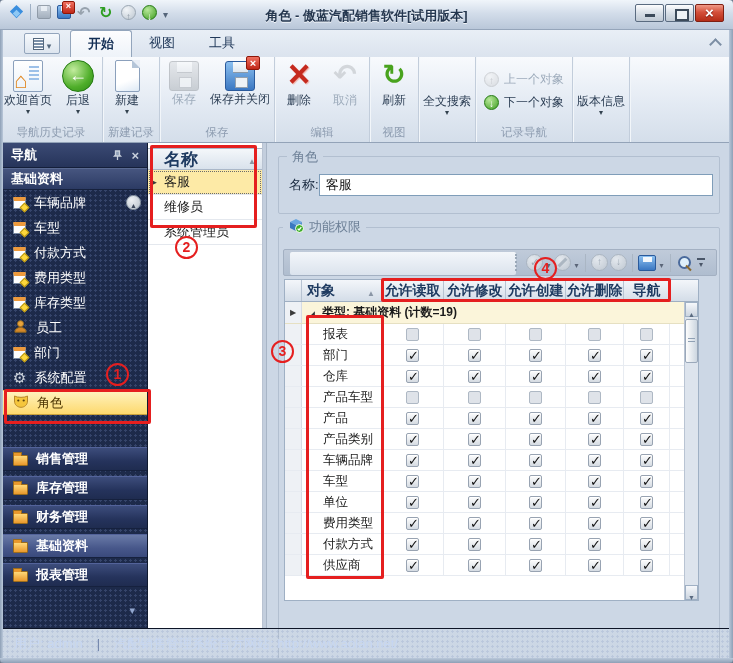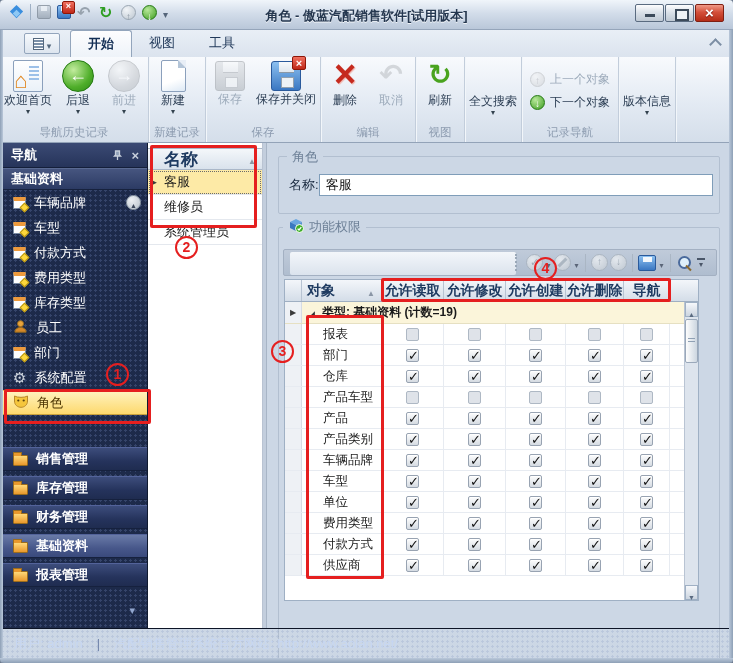--- a/index.html
+++ b/index.html
@@ -224,25 +224,20 @@
       <div class="rgroup">
         <div class="rbtns">
           <div class="rbtn">
             <span class="bi bi-welcome"></span>
             <span class="lbl">欢迎首页</span>
             <span class="dd"></span>
           </div>
           <div class="rbtn">
             <span class="bi bi-back"></span>
             <span class="lbl">后退</span>
-            <span class="dd"></span>
-          </div>
-          <div class="rbtn disabled">
-            <span class="bi bi-forward"></span>
-            <span class="lbl">前进</span>
             <span class="dd"></span>
           </div>
         </div>
         <div class="rglabel">导航历史记录</div>
       </div>
       <div class="rgroup">
         <div class="rbtns">
           <div class="rbtn">
             <span class="bi bi-new"></span>
             <span class="lbl">新建</span>

